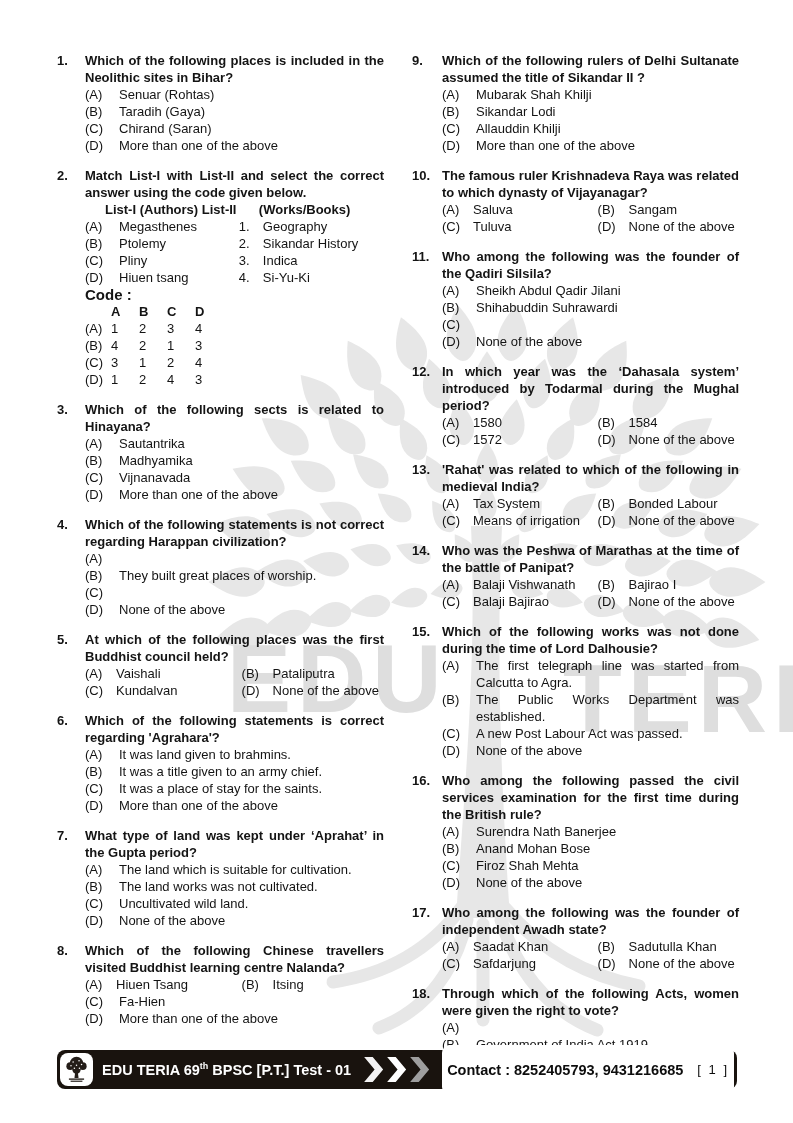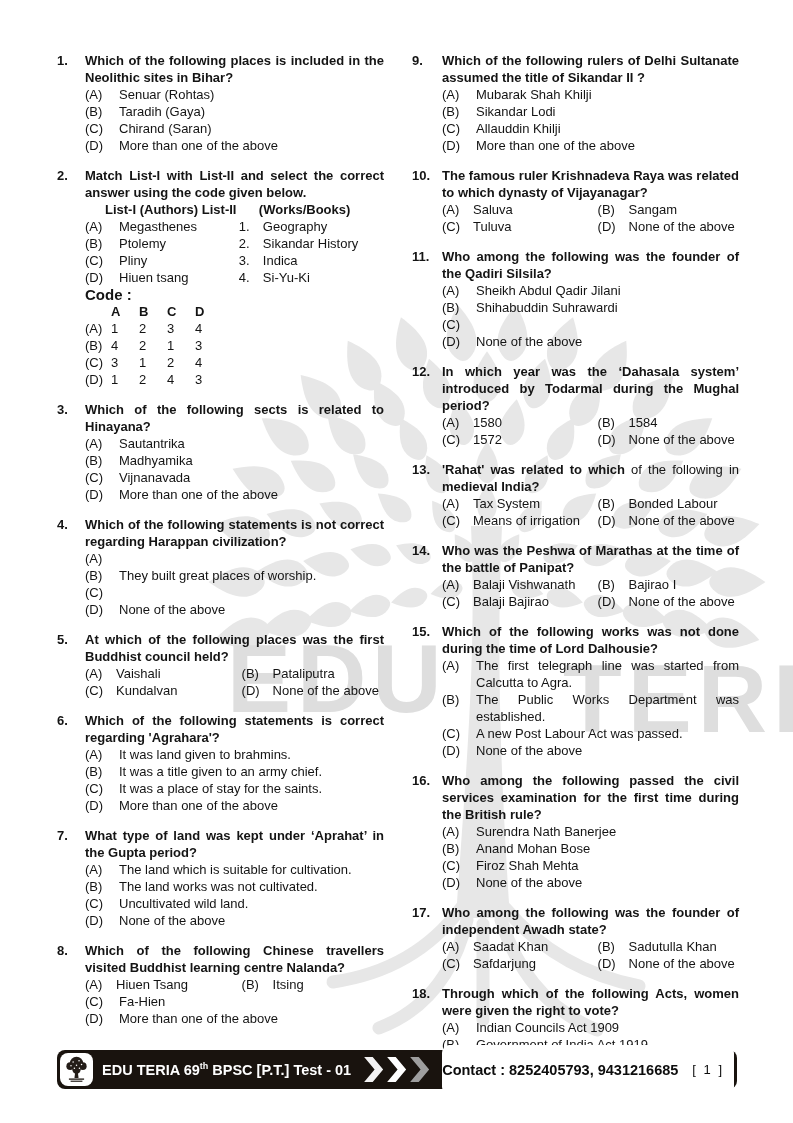--- a/index.html
+++ b/index.html
@@ -11,21 +11,21 @@
 
   
   .content{position:absolute;left:57px;top:52px;width:682px;display:flex;gap:28px;z-index:1;}
   .col{width:327px;flex:0 0 auto;}
   .col.right{width:327px;flex:1 1 auto;}
 
   .q{display:grid;grid-template-columns:28px 1fr;margin-bottom:13px;}
   .col.right .q{grid-template-columns:30px 1fr;}
   .qnum,.qtext{font-weight:700;font-size:13px;line-height:17px;}
   .qtext{text-align:justify;}
-  .qtext .nb{font-weight:400;}
+  .qtext .nb{font-weight:700;}
   .qbody{min-width:0;}
 
   .opt-row{display:grid;grid-template-columns:1fr;}
   .opt-row.two{grid-template-columns:1.1fr 1fr;}
   .opt{display:grid;grid-template-columns:34px 1fr;font-size:13px;line-height:17px;min-width:0;}
   .opt-row.two .opt{grid-template-columns:31px 1fr;}
   .otext{text-align:justify;min-width:0;}
   .opt-row.two .otext{white-space:nowrap;}
 
   .match-head{display:grid;grid-template-columns:1.06fr 1fr;font-weight:700;font-size:13px;line-height:17px;}
@@ -39,21 +39,21 @@
   .code-head,.code-row{display:grid;grid-template-columns:26px repeat(4,28px);font-size:13px;line-height:17px;}
   .code-head{font-weight:700;}
 
   
   .footer{position:absolute;left:57px;top:1050px;width:680px;height:39px;background:var(--bar,#19130e);border-radius:8px;display:flex;align-items:center;z-index:2;}
   .logo{width:33px;height:33px;background:#fff;border-radius:8px;margin-left:3px;flex:0 0 auto;display:flex;align-items:center;justify-content:center;}
   .ftitle{color:#fff;font-weight:700;font-size:14.5px;margin-left:9px;white-space:nowrap;text-align:right;}
   .ftitle sup{font-size:9px;}
   .chevs{display:flex;gap:4px;margin-left:13px;flex:0 0 auto;}
   .chev{width:19px;height:25px;clip-path:polygon(0 0,45% 0,100% 50%,45% 100%,0 100%,55% 50%);}
-  .contact{flex:1 1 auto;height:50px;margin:0 3px 0 13px;background:#fff;border-radius:8px;display:flex;align-items:center;justify-content:flex-start;gap:14px;min-width:0;}
+  .contact{flex:1 1 auto;height:50px;margin:0 3px 0 13px;background:#fff;border-radius:8px;display:flex;align-items:center;justify-content:center;gap:14px;min-width:0;}
   .contact-text{font-weight:700;font-size:14.5px;color:#0d0d0d;white-space:nowrap;}
   .pagenum{font-size:13px;color:#0d0d0d;white-space:nowrap;letter-spacing:2px;}
 </style>
 </head>
 <body style="--ink: #141414; --bar: #19130e;">
 
 <div class="page">
 
   <div class="watermark">
     <svg id="wm-svg" width="640" height="790" viewBox="0 0 640 790" xmlns="http://www.w3.org/2000/svg">
@@ -674,21 +674,20 @@
             </div>
           </div>
         </div>
         <div class="q">
           <div class="qnum">18.</div>
           <div class="qbody">
             <div class="qtext"><span class="b">Through which of the following Acts, women were given the right to vote?</span></div>
             <div class="opt-row">
               <div class="opt">
                 <span class="olabel">(A)</span>
-                <span class="otext">Indian Councils Act 1909</span>
               </div>
             </div>
             <div class="opt-row">
               <div class="opt">
                 <span class="olabel">(B)</span>
                 <span class="otext">Government of India Act 1919</span>
               </div>
             </div>
             <div class="opt-row">
               <div class="opt">

